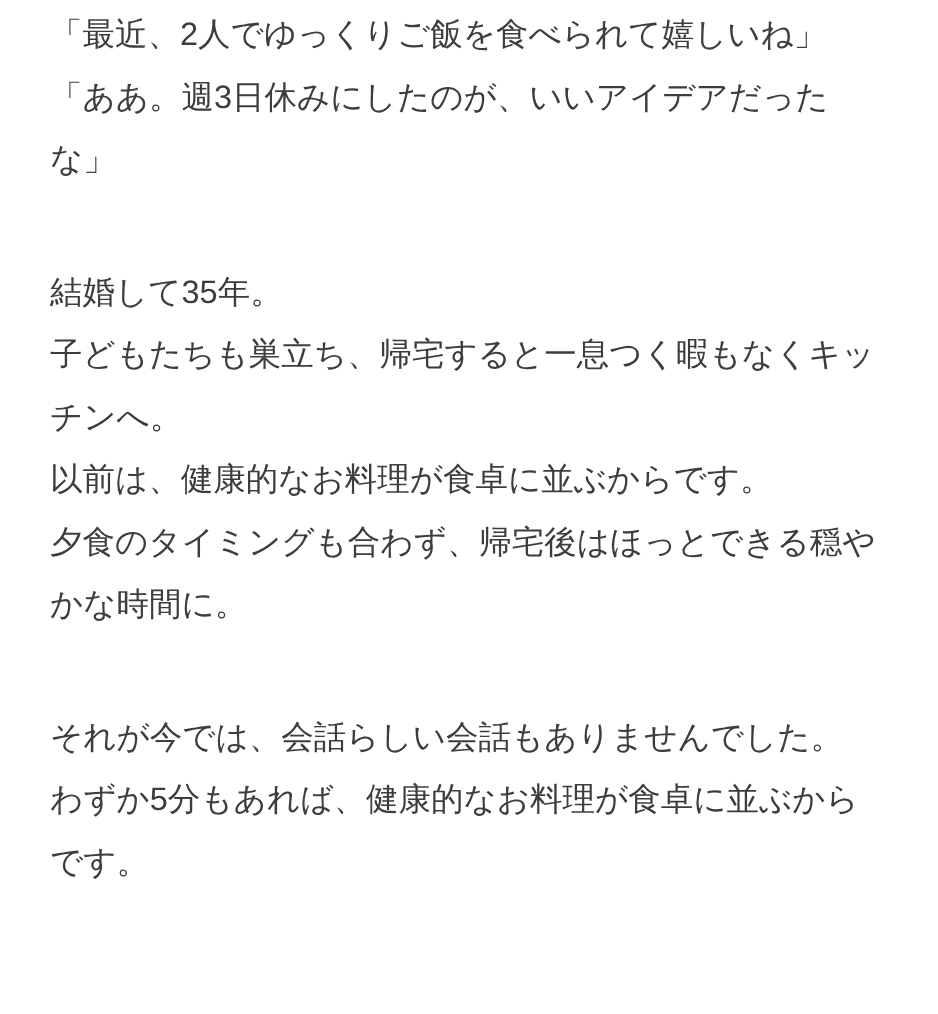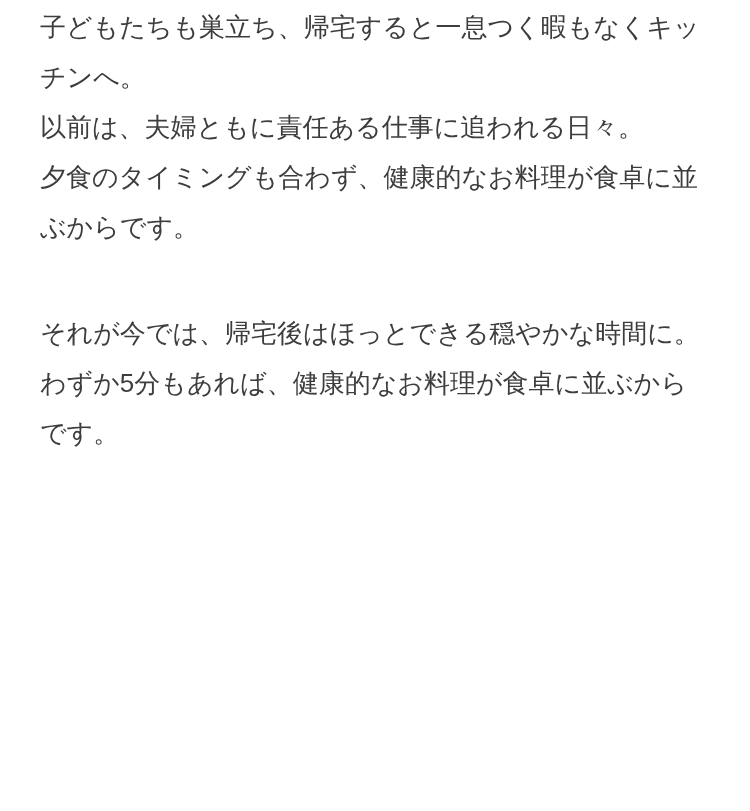--- a/index.html
+++ b/index.html
@@ -31,25 +31,30 @@
   }
   .line {
     display: block;
   }
 </style>
 </head>
 <body>
 
 <article class="article">
 
-
   <p class="para">
-    <span class="line">子どもたちも巣立ち、帰宅すると一息つく暇もなくキッチンへ。</span>
-    <span class="line">以前は、夫婦ともに責任ある仕事に追われる日々。</span>
-    <span class="line">夕食のタイミングも合わず、健康的なお料理が食卓に並ぶからです。</span>
+    <span class="line">「最近、2人でゆっくりご飯を食べられて嬉しいね」</span>
+    <span class="line">「ああ。週3日休みにしたのが、いいアイデアだったな」</span>
   </p>
 
   <p class="para">
-    <span class="line">それが今では、帰宅後はほっとできる穏やかな時間に。</span>
+    <span class="line">結婚して35年。</span>
+    <span class="line">子どもたちも巣立ち、帰宅すると一息つく暇もなくキッチンへ。</span>
+    <span class="line">以前は、健康的なお料理が食卓に並ぶからです。</span>
+    <span class="line">夕食のタイミングも合わず、帰宅後はほっとできる穏やかな時間に。</span>
+  </p>
+
+  <p class="para">
+    <span class="line">それが今では、会話らしい会話もありませんでした。</span>
     <span class="line">わずか5分もあれば、健康的なお料理が食卓に並ぶからです。</span>
   </p>
 
 </article>
 
 </body></html>

